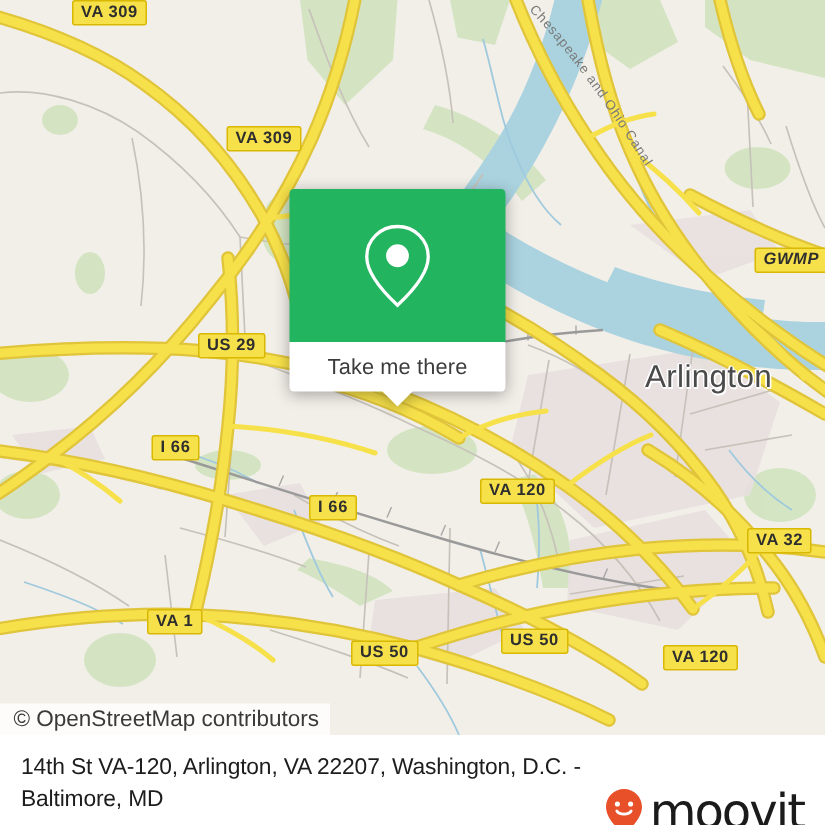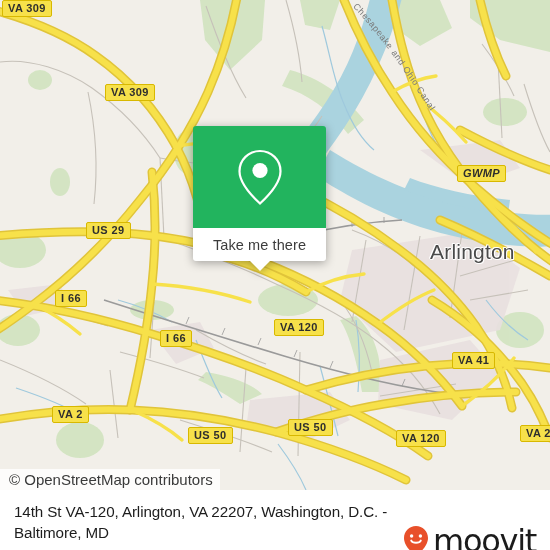--- a/index.html
+++ b/index.html
@@ -38,20 +38,21 @@
     border-radius: 2px;
     color: #2e2e2e;
     font-family: "Liberation Sans", sans-serif;
     font-size: 11px;
     font-weight: bold;
     letter-spacing: 0.4px;
     padding: 1px 5px 2px 5px;
     line-height: 12px;
     white-space: nowrap;
     box-sizing: border-box;
+    margin-left: 46px;
   }
 
   
   .city-label {
     position: absolute;
     color: #4a4a4a;
     font-size: 21px;
     font-family: "Liberation Sans", sans-serif;
     letter-spacing: 0.2px;
     white-space: nowrap;
@@ -75,21 +76,21 @@
     font-size: 9px;
     fill: #7a7a7a;
     letter-spacing: 0.6px;
   }
 
   
   .popup {
     position: absolute;
     left: 193px;
     top: 126px;
-    width: 133px;
+    width: 144px;
     filter: drop-shadow(0 2px 5px rgba(0,0,0,0.33));
   }
   .popup-head {
     background: #22b45e;
     height: 102px;
     border-radius: 3px 3px 0 0;
     display: flex;
     align-items: center;
     justify-content: center;
   }
@@ -359,26 +360,26 @@
           <tspan>Chesapeake and Ohio Canal</tspan>
         </textPath>
       </text>
     </svg>
 
     <div class="shield" style="left:2px;  top:0px;">VA 309</div>
     <div class="shield" style="left:105px;top:84px;">VA 309</div>
     <div class="shield" style="left:86px; top:222px;text-align:right;">US 29</div>
     <div class="shield" style="left:55px; top:290px;">I 66</div>
     <div class="shield" style="left:160px;top:330px;">I 66</div>
-    <div class="shield" style="left:52px; top:406px;">VA 2</div>
+    <div class="shield" style="left:52px; top:406px;">VA 1</div>
     <div class="shield" style="left:188px;top:427px;">US 50</div>
     <div class="shield" style="left:288px;top:419px;">US 50</div>
     <div class="shield" style="left:274px;top:319px;">VA 120</div>
     <div class="shield" style="left:396px;top:430px;">VA 120</div>
-    <div class="shield" style="left:452px;top:352px;">VA 41</div>
+    <div class="shield" style="left:452px;top:352px;">VA 32</div>
     <div class="shield" style="left:520px;top:425px;">VA 24</div>
     <div class="shield" style="left:457px;top:165px;font-style:italic;">GWMP</div>
 
     <div class="city-label" style="left:430px; top:240px;">Arlington</div>
 
     <div class="popup">
       <div class="popup-head">
         <svg width="52" height="62" viewBox="0 0 52 62">
           <path d="M26,5 C14.5,5 5.5,14 5.5,25.2 C5.5,37.5 19,51 26,57.5 C33,51 46.5,37.5 46.5,25.2 C46.5,14 37.5,5 26,5 Z" fill="none" stroke="#ffffff" stroke-width="2.2"></path>
           <circle cx="26" cy="24.5" r="7.6" fill="#ffffff"></circle>

